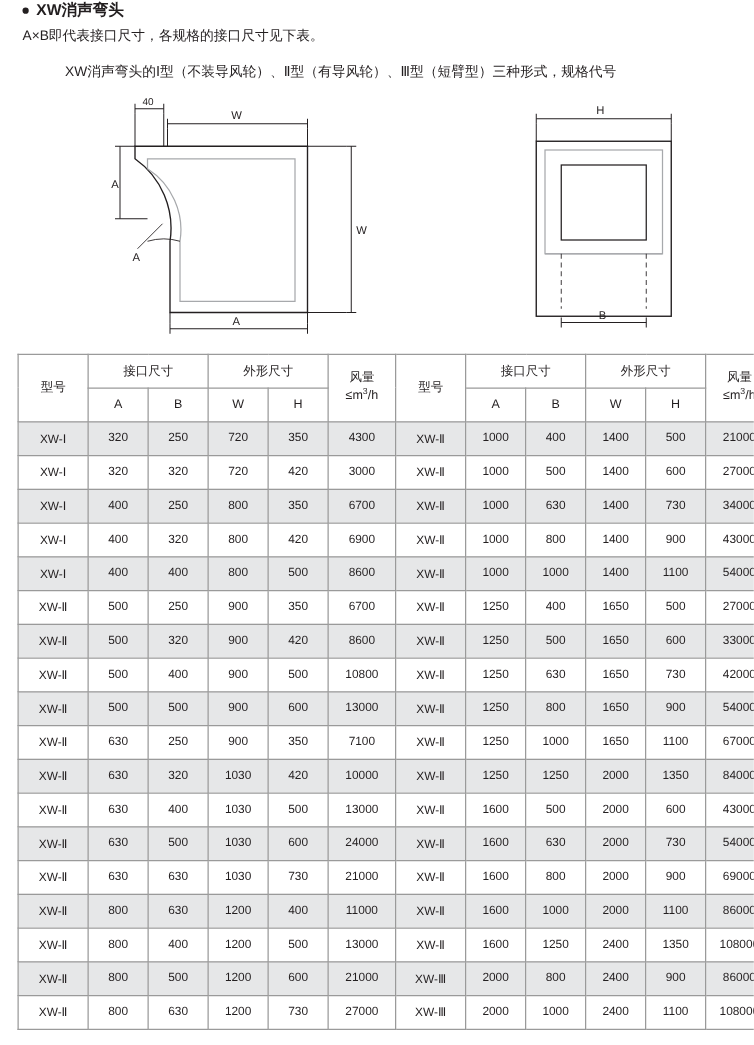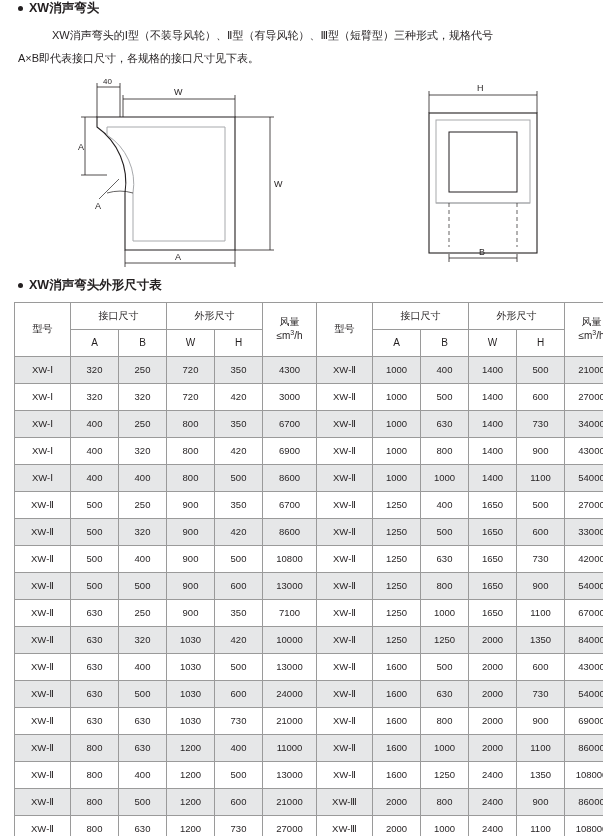--- a/index.html
+++ b/index.html
@@ -51,21 +51,21 @@
   
   .figures {
     position: relative;
     height: 200px;
     margin-top: 6px;
   }
   .fig {
     position: absolute;
     top: 0;
   }
-  .fig-left { left: 61px; }
+  .fig-left { left: 72px; }
   .fig-right { left: 395px; }
 
   
   .table-wrap {
     margin-top: 8px;
   }
   table.spec {
     border-collapse: collapse;
     width: 575px;
     margin-left: 0px;
@@ -100,25 +100,25 @@
 </head>
 <body>
 
 <div class="page">
 
   <div class="bullet-heading">
     <span class="bullet-dot"></span>
     <span>XW消声弯头</span>
   </div>
 
+  <div class="para" style="margin-top:2px;">
+    <span>A×B即代表接口尺寸，各规格的接口尺寸见下表。</span>
+  </div>
   <div class="para">
     <span class="indent"></span><span>XW消声弯头的Ⅰ型（不装导风轮）、Ⅱ型（有导风轮）、Ⅲ型（短臂型）三种形式，规格代号</span>
-  </div>
-  <div class="para" style="margin-top:2px;">
-    <span>A×B即代表接口尺寸，各规格的接口尺寸见下表。</span>
   </div>
 
   <div class="figures">
 
     <div class="fig fig-left">
       <svg width="215" height="195" viewBox="0 0 215 195">
 
         <g stroke="#231f20" stroke-width="0.8" fill="none">
           <line x1="22" y1="12" x2="45" y2="12"></line>
           <line x1="22" y1="8" x2="22" y2="16"></line>
@@ -200,24 +200,20 @@
         <g stroke="#231f20" stroke-width="0.8" fill="none">
           <line x1="40" y1="183" x2="108" y2="183"></line>
           <line x1="40" y1="179" x2="40" y2="187"></line>
           <line x1="108" y1="179" x2="108" y2="187"></line>
         </g>
         <text x="70" y="180" font-size="9" fill="#231f20" font-family="Liberation Sans, sans-serif">B</text>
       </svg>
     </div>
   </div>
 
-  <div class="bullet-heading" style="margin-top:2px;">
-    <span class="bullet-dot"></span>
-    <span>XW消声弯头外形尺寸表</span>
-  </div>
 
   <div class="table-wrap">
     <table class="spec">
       <colgroup>
         <col class="col-model">
           <col class="col-num">
           <col class="col-num">
           <col class="col-num">
           <col class="col-num">
           <col class="col-flow">

